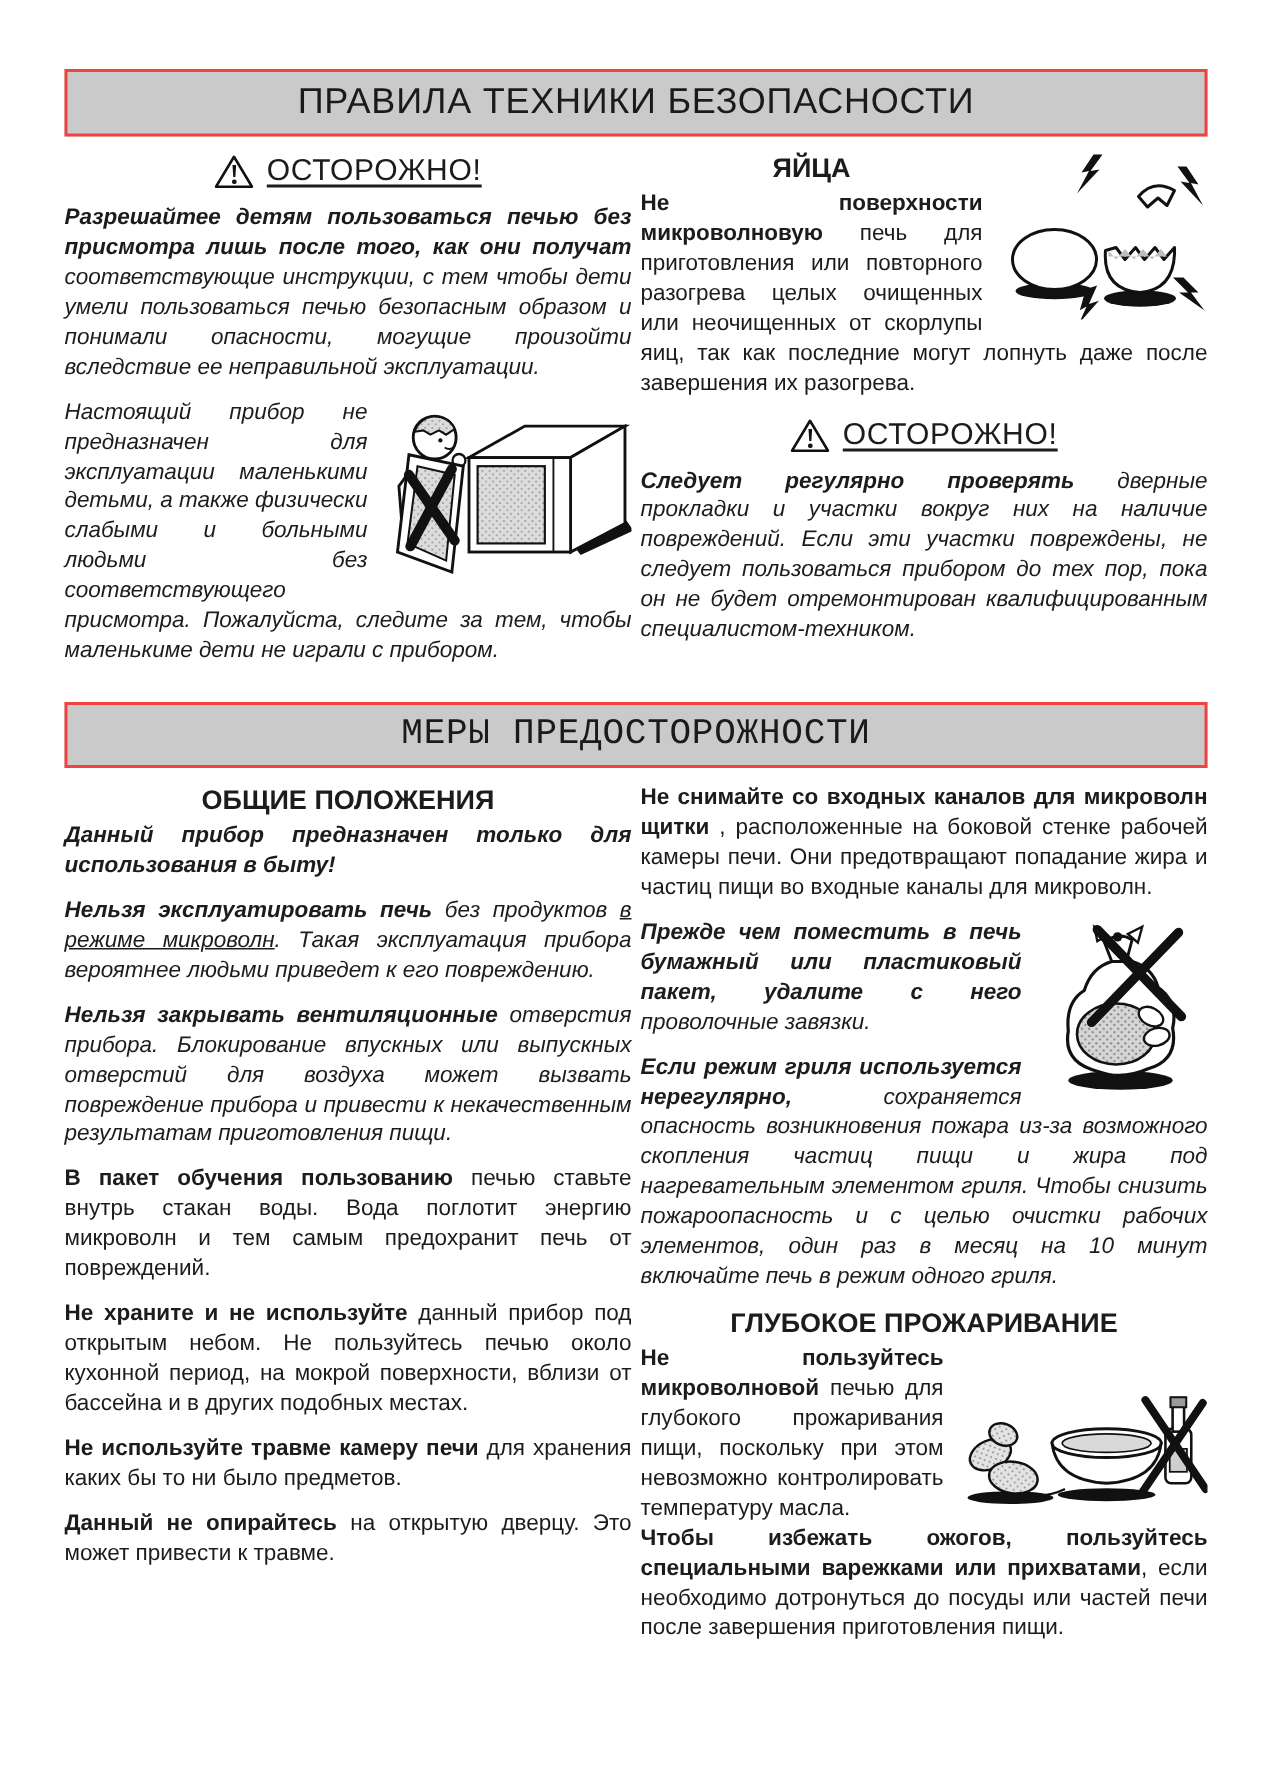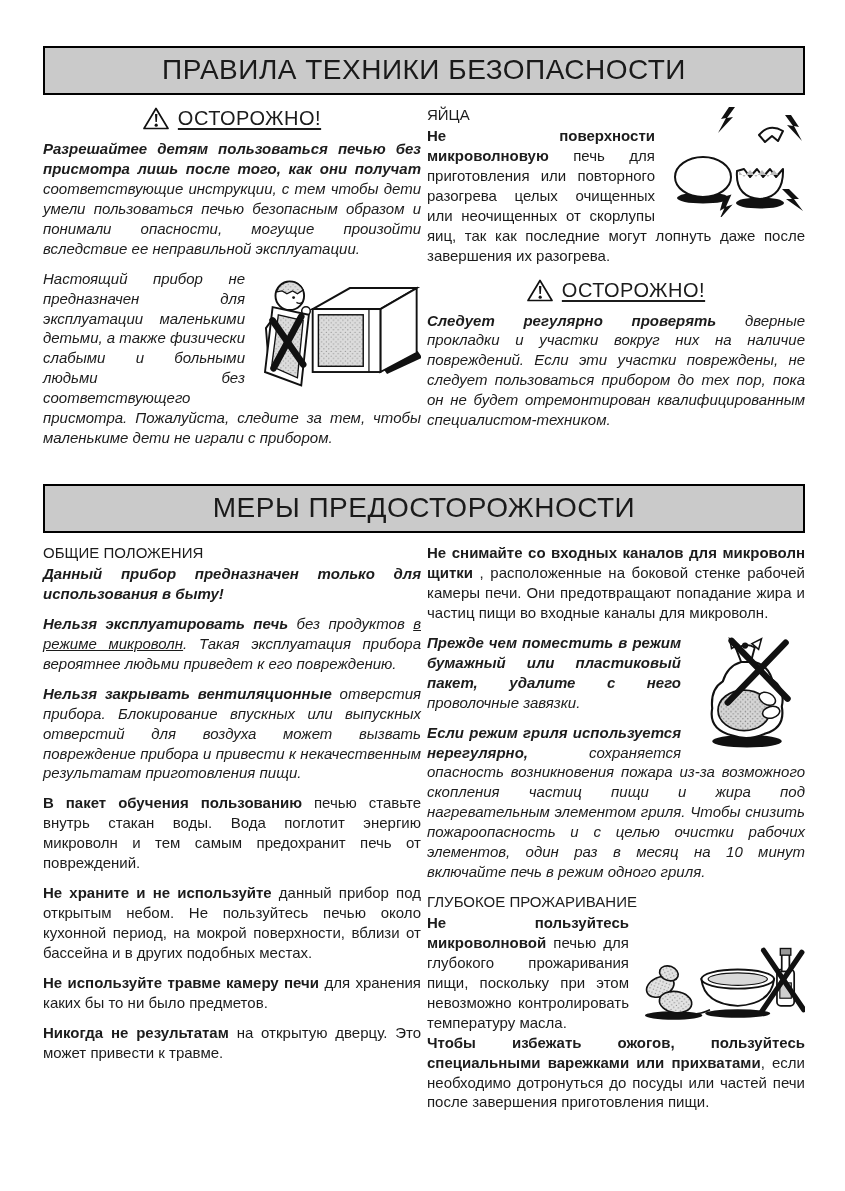--- a/index.html
+++ b/index.html
@@ -4,38 +4,38 @@
 <style>
   html,body{margin:0;padding:0;background:#ffffff;}
   body{
     width:845px;height:1191px;overflow:hidden;
     font-family:"Liberation Sans", sans-serif;
     color:#1c1c1c;
     -webkit-font-smoothing:antialiased;
   }
   .page{box-sizing:border-box;width:845px;height:1191px;padding:46px 40px 0 43px;position:relative;}
   .banner{
-    background:#cacaca;border:2px solid #000000;
-    text-align:center;font-size:28px;letter-spacing:.5px;color:#1a1a1a;
+    background:#cacaca;border:2px solid #ef4444;
+    text-align:center;font-size:24px;letter-spacing:.5px;color:#1a1a1a;
     padding:6px 0 7px;
   }
-  .banner.second{margin-top:26px;}
+  .banner.second{margin-top:14px;font-family:Liberation Mono, monospace;}
   .columns{display:flex;gap:6px;margin-top:10px;}
   .col{flex:1;min-width:0;}
   p{margin:0 0 10px;font-size:15px;line-height:1.33;text-align:justify;}
   .bi{font-weight:bold;font-style:italic;}
   .it{font-style:italic;}
   .b{font-weight:bold;}
   .u{text-decoration:underline;}
   .caution{
     display:flex;align-items:center;justify-content:center;gap:9px;
     margin:2px 0 9px;
   }
   .caution .ct{font-size:20px;letter-spacing:.5px;text-decoration:underline;text-underline-offset:3px;}
-  .subhead{font-size:15px;margin:0 0 1px;text-align:left;}
+  .subhead{font-size:18px;margin:0 0 1px;text-align:center;font-weight:bold;}
   .fig-right{float:right;margin:0 0 2px 8px;}
   .tight{margin-bottom:0;}
   svg{display:block;}
 </style>
 </head>
 <body>
 
 <div class="page">
 
   <div class="banner">
@@ -144,21 +144,21 @@
       <p><span class="bi">Нельзя эксплуатировать печь</span><span class="it"> без продуктов </span><span class="it u">в режиме микроволн</span><span class="it">. Такая эксплуатация прибора вероятнее людьми приведет к его повреждению.</span></p>
 
       <p><span class="bi">Нельзя закрывать вентиляционные</span><span class="it"> отверстия прибора. Блокирование впускных или выпускных отверстий для воздуха может вызвать повреждение прибора и привести к некачественным результатам приготовления пищи.</span></p>
 
       <p><span class="b">В пакет обучения пользованию</span><span> печью ставьте внутрь стакан воды. Вода поглотит энергию микроволн и тем самым предохранит печь от повреждений.</span></p>
 
       <p><span class="b">Не храните и не используйте</span><span> данный прибор под открытым небом. Не пользуйтесь печью около кухонной период, на мокрой поверхности, вблизи от бассейна и в других подобных местах.</span></p>
 
       <p><span class="b">Не используйте травме камеру печи</span><span> для хранения каких бы то ни было предметов.</span></p>
 
-      <p><span class="b">Никогда не результатам</span><span> на открытую дверцу. Это может привести к травме.</span></p>
+      <p><span class="b">Данный не опирайтесь</span><span> на открытую дверцу. Это может привести к травме.</span></p>
     </div>
 
     <div class="col">
       <p><span class="b">Не снимайте со входных каналов для микроволн щитки</span><span> , расположенные на боковой стенке рабочей камеры печи. Они предотвращают попадание жира и частиц пищи во входные каналы для микроволн.</span></p>
 
       <p>
         <svg class="fig-right" width="116" height="116" viewBox="0 0 116 120">
           <defs>
             <pattern id="ht2" width="5" height="5" patternUnits="userSpaceOnUse">
               <rect width="5" height="5" fill="#d6d6d6"></rect>
@@ -175,21 +175,21 @@
           <polygon points="63,11 73,6 70,17" fill="#fff" stroke="#111" stroke-width="1.6"></polygon>
           <circle cx="56" cy="13" r="3.2" fill="#111"></circle>
 
           <ellipse cx="55" cy="80" rx="27" ry="21" fill="url(#ht2)" stroke="#111" stroke-width="1.8"></ellipse>
           <ellipse cx="79" cy="68" rx="9" ry="6" fill="#fff" stroke="#111" stroke-width="1.6" transform="rotate(28 79 68)"></ellipse>
           <ellipse cx="83" cy="82" rx="9" ry="6" fill="#fff" stroke="#111" stroke-width="1.6" transform="rotate(-14 83 82)"></ellipse>
 
           <line x1="42" y1="8" x2="100" y2="68" stroke="#111" stroke-width="6.5" stroke-linecap="round"></line>
           <line x1="98" y1="10" x2="38" y2="72" stroke="#111" stroke-width="6.5" stroke-linecap="round"></line>
         </svg>
-        <span class="bi">Прежде чем поместить в режим бумажный или пластиковый пакет, удалите с него</span><span class="it"> проволочные завязки.</span>
+        <span class="bi">Прежде чем поместить в печь бумажный или пластиковый пакет, удалите с него</span><span class="it"> проволочные завязки.</span>
       </p>
 
       <p><span class="bi">Если режим гриля используется нерегулярно,</span><span class="it"> сохраняется опасность возникновения пожара из-за возможного скопления частиц пищи и жира под нагревательным элементом гриля. Чтобы снизить пожароопасность и с целью очистки рабочих элементов, один раз в месяц на 10 минут включайте печь в режим одного гриля.</span></p>
 
       <p class="subhead">ГЛУБОКОЕ ПРОЖАРИВАНИЕ</p>
 
       <p class="tight">
         <svg class="fig-right" style="margin-top:24px;" width="168" height="88" viewBox="0 0 175 92">
           <defs>
             <pattern id="ht3" width="5" height="5" patternUnits="userSpaceOnUse">

